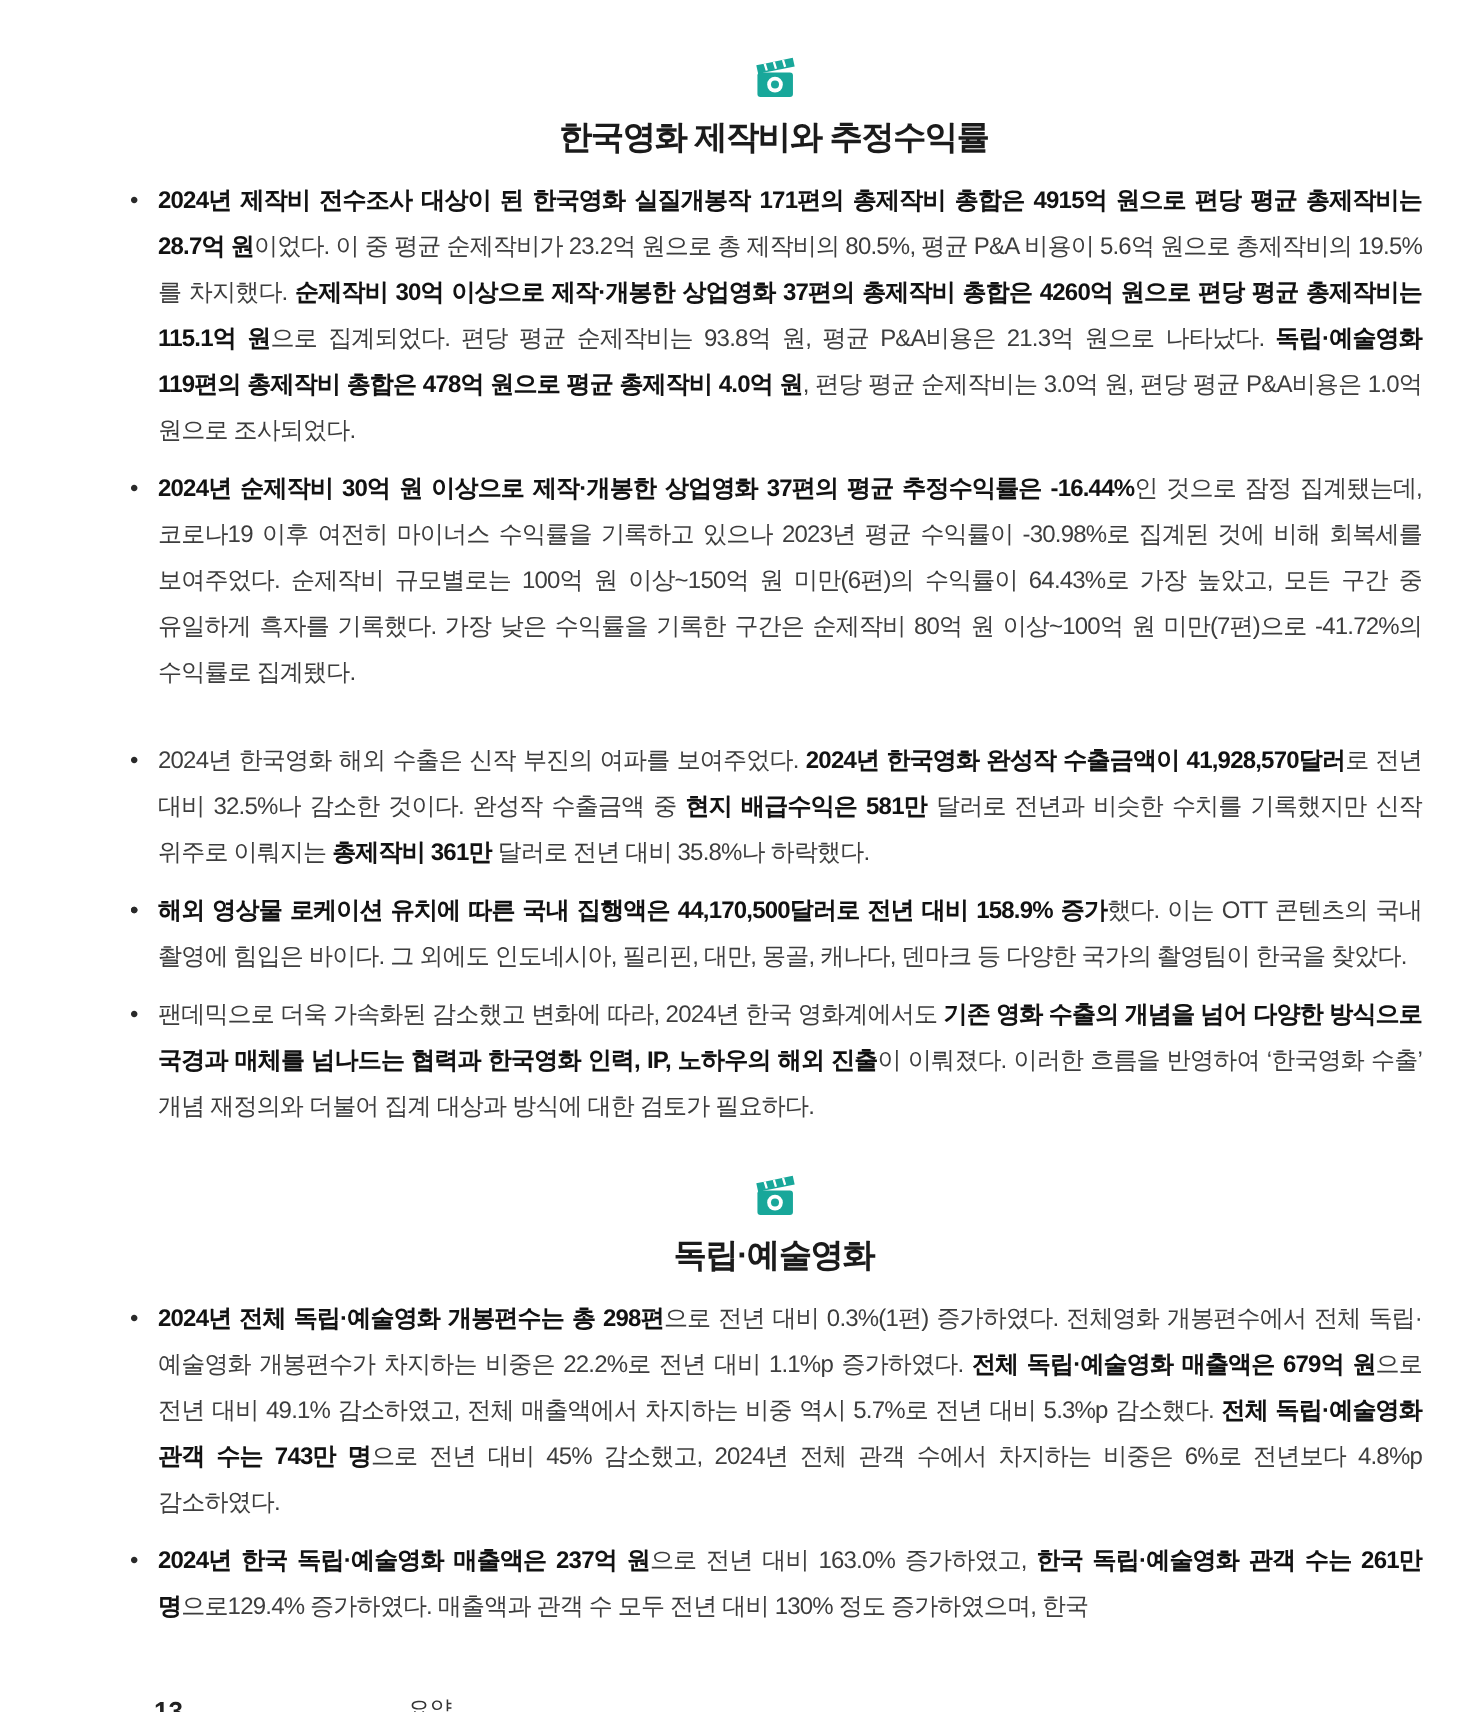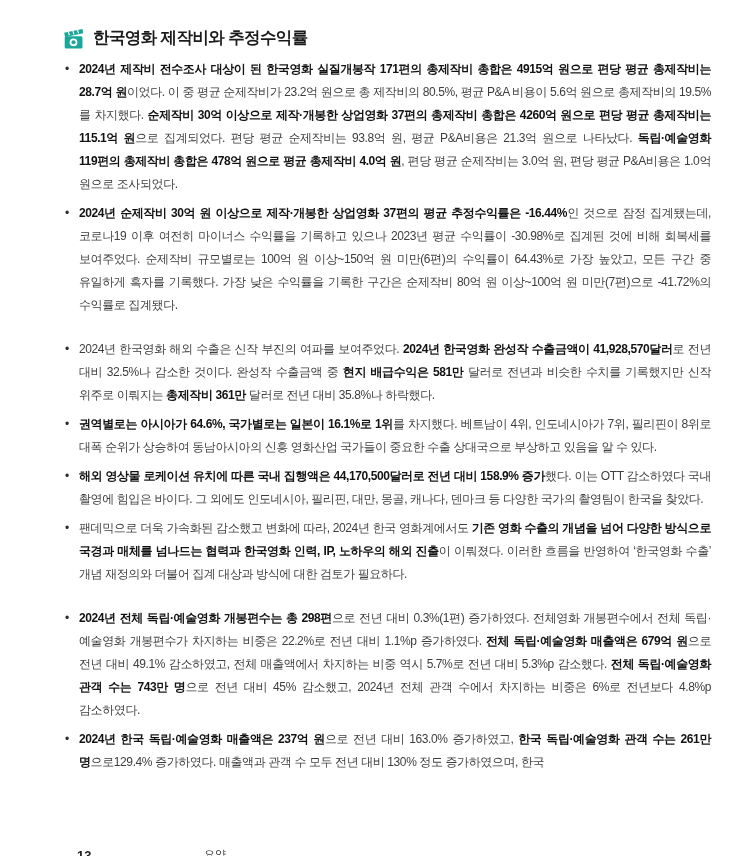--- a/index.html
+++ b/index.html
@@ -12,20 +12,21 @@
     color:#3d3d3d;
   }
   .page { padding:27px 30px 0 64px; }
 
   section { margin:0; }
   section + section { margin-top:21px; }
 
   .sec-head {
     display:flex; align-items:center; gap:9px;
     margin:0 0 9px -1px;
+    flex-direction:column;
   }
   .clap-icon { width:21px; height:22px; flex:0 0 auto; }
   .clap-icon svg { width:21px; height:22px; display:block; }
   .sec-title {
     font-size:16.5px; font-weight:bold; color:#1b1b1b;
     letter-spacing:-0.6px;
   }
 
   ul.bullets { list-style:none; margin:0; padding:0; }
   ul.bullets li {
@@ -86,34 +87,45 @@
   </section>
 
   <section>
     <ul class="bullets">
       <li>
         <span class="marker">•</span>
         <span class="ptext"><span>2024년 한국영화 해외 수출은 신작 부진의 여파를 보여주었다. </span><span class="b">2024년 한국영화 완성작 수출금액이 41,928,570달러</span><span>로 전년 대비 32.5%나 감소한 것이다. 완성작 수출금액 중 </span><span class="b">현지 배급수익은 581만</span><span> 달러로 전년과 비슷한 수치를 기록했지만 신작 위주로 이뤄지는 </span><span class="b">총제작비 361만</span><span> 달러로 전년 대비 35.8%나 하락했다.</span></span>
       </li>
       <li>
         <span class="marker">•</span>
-        <span class="ptext"><span class="b">권역별로는 아시아가 64.6%, 국가별로는 일본이 16.1%로 1위</span><span>를 차지했다. 베트남이 4위, 인도네시아가 7위, 필리핀이 8위로 대폭 순위가 상승하여 동남아시아의 신흥 영화산업 국가들이 중요한 수출 상대국으로 부상하고 있음을 알 수 있다.</span></span>
       </li>
       <li>
         <span class="marker">•</span>
-        <span class="ptext"><span class="b">해외 영상물 로케이션 유치에 따른 국내 집행액은 44,170,500달러로 전년 대비 158.9% 증가</span><span>했다. 이는 OTT 감소하였다 국내 촬영에 힘입은 바이다. 그 외에도 인도네시아, 필리핀, 대만, 몽골, 캐나다, 덴마크 등 다양한 국가의 촬영팀이 한국을 찾았다.</span></span>
+        <span class="ptext"><span class="b">해외 영상물 로케이션 유치에 따른 국내 집행액은 44,170,500달러로 전년 대비 158.9% 증가</span><span>했다. 이는 OTT 콘텐츠의 국내 촬영에 힘입은 바이다. 그 외에도 인도네시아, 필리핀, 대만, 몽골, 캐나다, 덴마크 등 다양한 국가의 촬영팀이 한국을 찾았다.</span></span>
       </li>
       <li>
         <span class="marker">•</span>
         <span class="ptext"><span>팬데믹으로 더욱 가속화된 감소했고 변화에 따라, 2024년 한국 영화계에서도 </span><span class="b">기존 영화 수출의 개념을 넘어 다양한 방식으로 국경과 매체를 넘나드는 협력과 한국영화 인력, IP, 노하우의 해외 진출</span><span>이 이뤄졌다. 이러한 흐름을 반영하여 ‘한국영화 수출’ 개념 재정의와 더불어 집계 대상과 방식에 대한 검토가 필요하다.</span></span>
       </li>
     </ul>
   </section>
 
   <section>
+    <h2 class="sec-head">
+      <span class="clap-icon">
+        <svg viewBox="0 0 22 23" xmlns="http://www.w3.org/2000/svg">
+          <path d="M1.2 5.9 L20.3 2.0 L21.3 6.5 L2.2 10.4 Z" fill="#18a79a"></path>
+          <path d="M5.6 5.0 l1.1 3.6 M10.4 4.1 l1.1 3.6 M15.2 3.1 l1.1 3.6" stroke="#ffffff" stroke-width="1.2" fill="none"></path>
+          <rect x="1.8" y="9.7" width="18.6" height="12.8" rx="1.6" fill="#18a79a"></rect>
+          <circle cx="11" cy="16" r="4.1" fill="#ffffff"></circle>
+          <circle cx="11" cy="16" r="2.1" fill="#18a79a"></circle>
+        </svg>
+      </span>
+      <span class="sec-title">독립·예술영화</span>
+    </h2>
     <ul class="bullets">
       <li>
         <span class="marker">•</span>
         <span class="ptext"><span class="b">2024년 전체 독립·예술영화 개봉편수는 총 298편</span><span>으로 전년 대비 0.3%(1편) 증가하였다. 전체영화 개봉편수에서 전체 독립·예술영화 개봉편수가 차지하는 비중은 22.2%로 전년 대비 1.1%p 증가하였다. </span><span class="b">전체 독립·예술영화 매출액은 679억 원</span><span>으로 전년 대비 49.1% 감소하였고, 전체 매출액에서 차지하는 비중 역시 5.7%로 전년 대비 5.3%p 감소했다. </span><span class="b">전체 독립·예술영화 관객 수는 743만 명</span><span>으로 전년 대비 45% 감소했고, 2024년 전체 관객 수에서 차지하는 비중은 6%로 전년보다 4.8%p 감소하였다.</span></span>
       </li>
       <li>
         <span class="marker">•</span>
         <span class="ptext"><span class="b">2024년 한국 독립·예술영화 매출액은 237억 원</span><span>으로 전년 대비 163.0% 증가하였고, </span><span class="b">한국 독립·예술영화 관객 수는 261만 명</span><span>으로129.4% 증가하였다. 매출액과 관객 수 모두 전년 대비 130% 정도 증가하였으며, 한국</span></span>
       </li>
     </ul>

